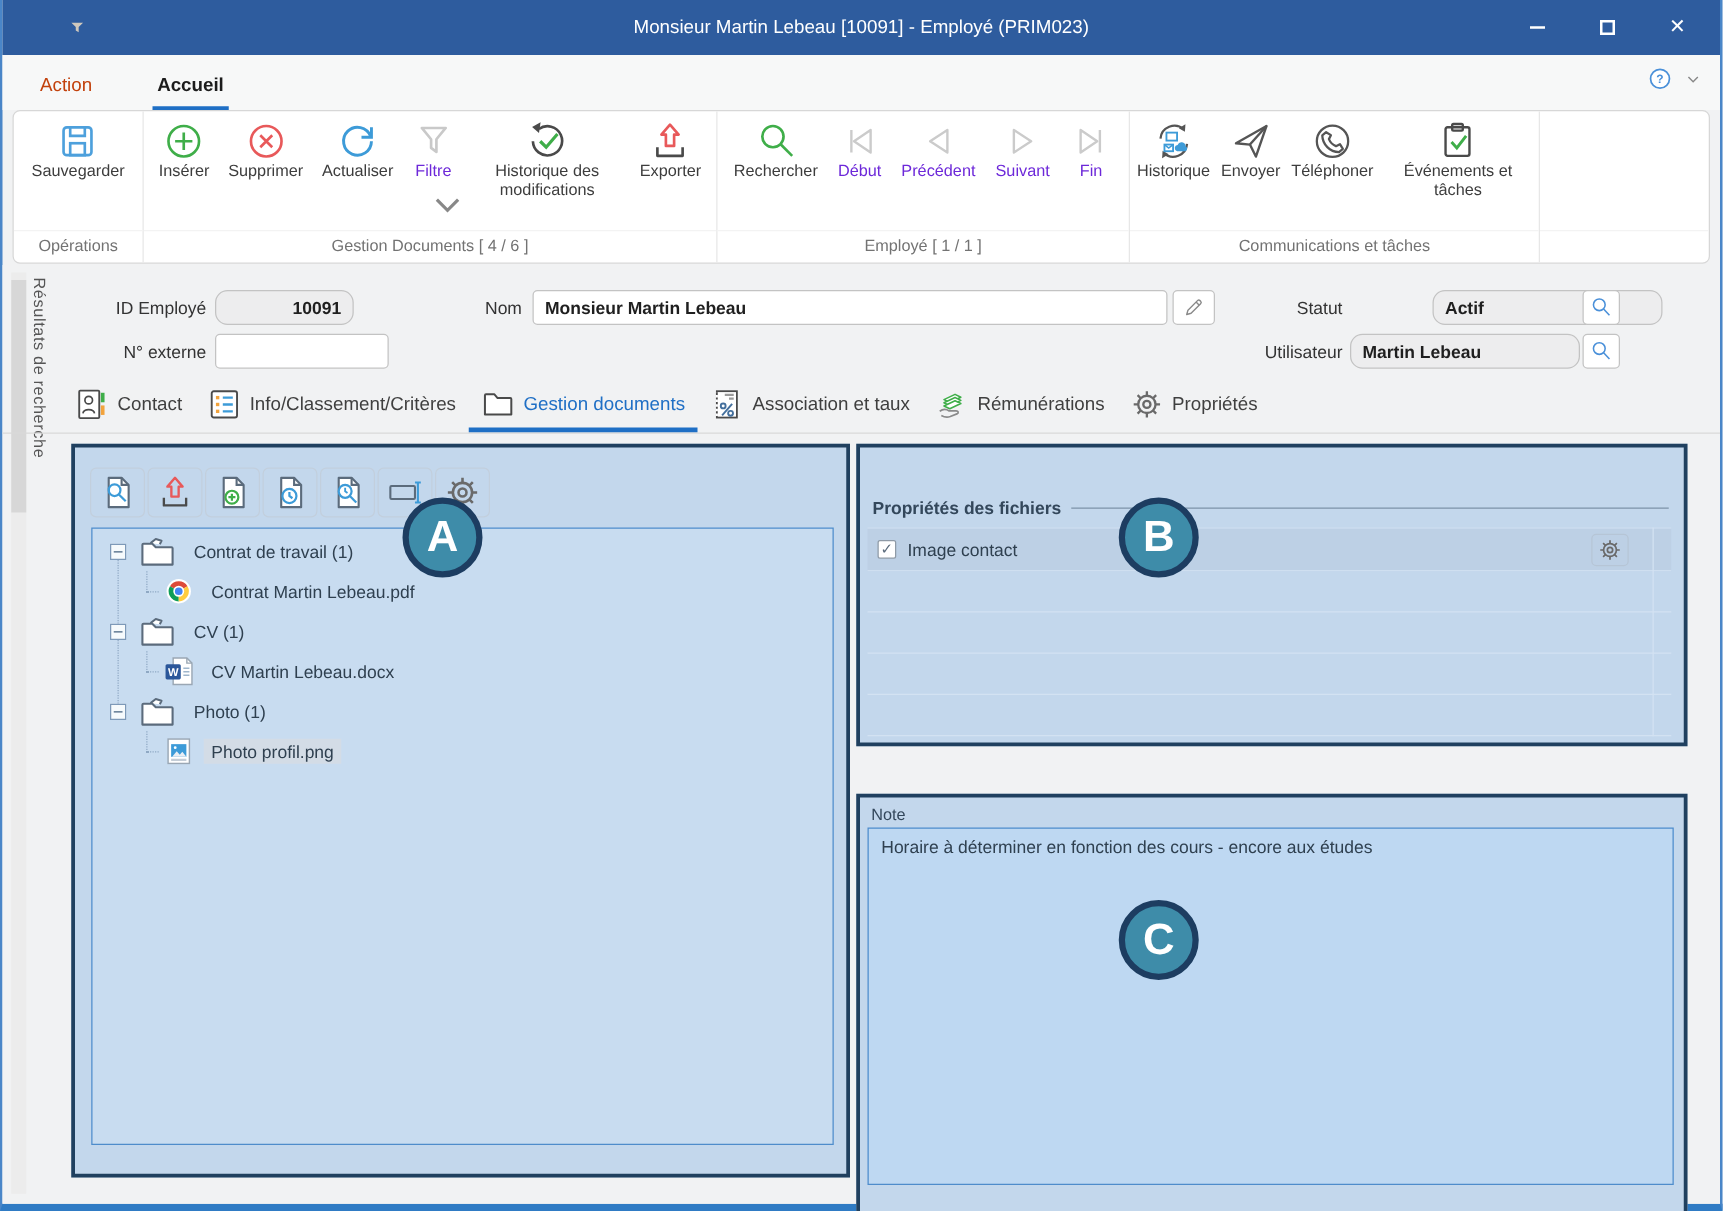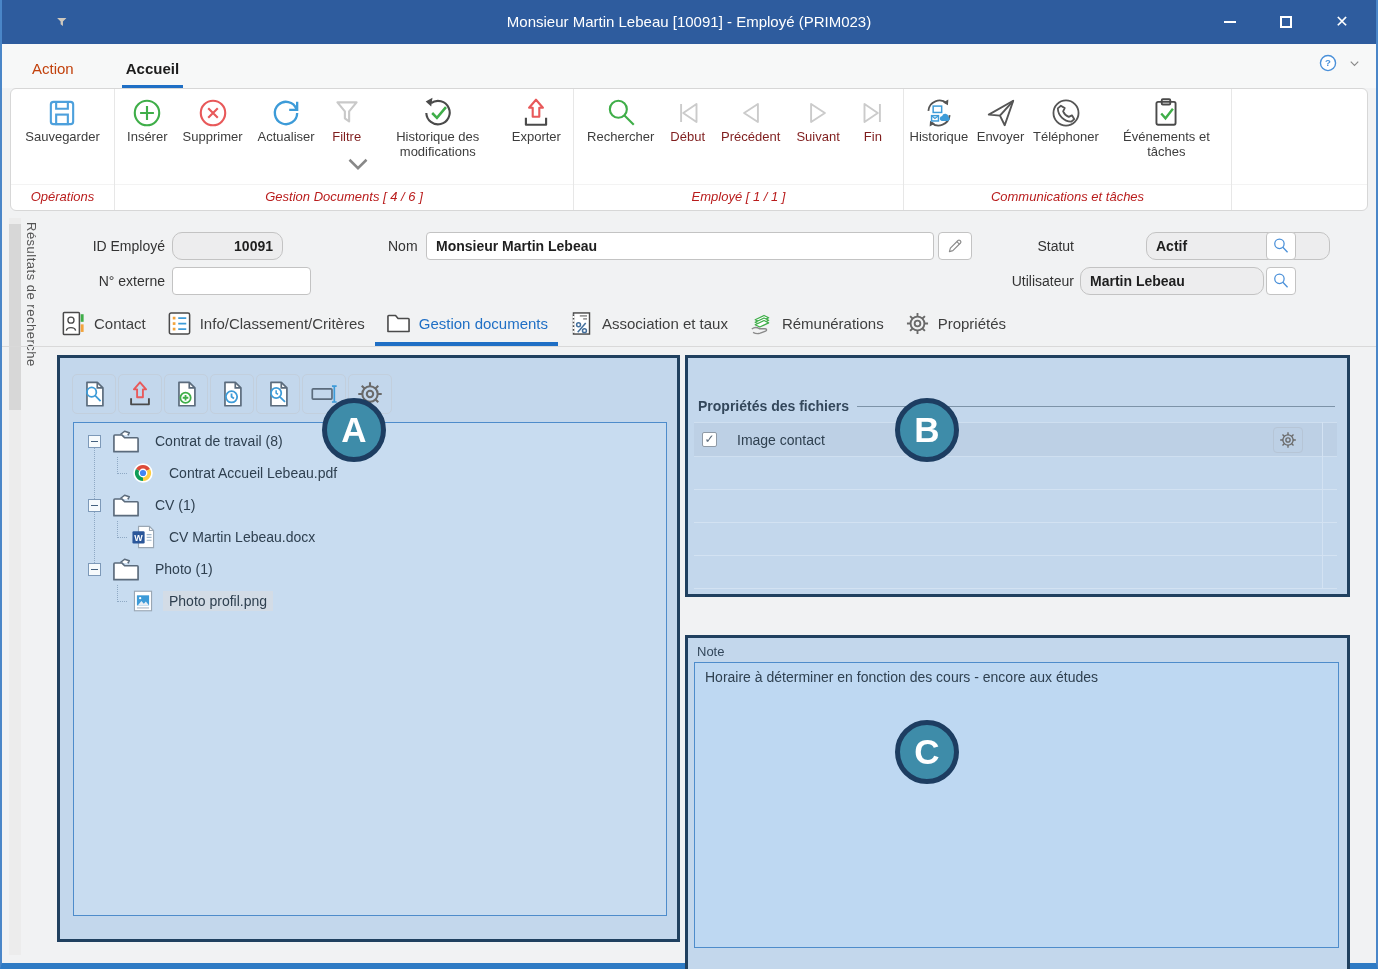--- a/index.html
+++ b/index.html
@@ -28,26 +28,26 @@
   .rtab-top.active { color:#1c1c1c; font-weight:bold; border-bottom-color:#1f6fc5; }
   #ribbon-help { position:absolute; right:14px; top:52px; display:flex; align-items:center; gap:8px; }
   #ribbon-help svg { display:block; }
 
   
   #ribbon-box { position:absolute; left:8px; right:8px; top:88px; height:123px; background:#fff;
     border:1px solid #d7d7d7; border-radius:6px; display:flex; overflow:hidden; }
   .rgroup { display:flex; flex-direction:column; border-right:1px solid #e7e7e7; }
   .rgroup:last-child { border-right:none; flex:1; }
   .rgroup-buttons { flex:1; display:flex; justify-content:space-evenly; align-items:flex-start; padding-top:7px; }
-  .rgroup-label { height:26px; line-height:24px; text-align:center; color:#b91c1c; font-size:13px;
-    border-top:1px solid #f3f3f3; white-space:nowrap; overflow:hidden;font-style:italic; }
+  .rgroup-label { height:26px; line-height:24px; text-align:center; color:#737373; font-size:13px;
+    border-top:1px solid #f3f3f3; white-space:nowrap; overflow:hidden; }
   .rbtn { display:flex; flex-direction:column; align-items:center; font-size:13px; color:#3d3d3d;
     line-height:1.15; text-align:center; padding:0 3px; }
   .rbtn svg { width:34px; height:34px; margin-bottom:4px; flex:none; }
-  .rbtn.disabled { color:#7f1d1d; }
+  .rbtn.disabled { color:#6d28d9; }
   .rbtn .lbl { white-space:nowrap; }
   .rbtn.wide .lbl { white-space:normal; max-width:118px; }
   .rbtn .drop { margin-top:2px; }
 
   
   #content { position:absolute; left:0; top:212px; right:0; bottom:0; background:#f1f2f3; }
 
   #scroll-track { position:absolute; left:7px; top:6px; width:12px; height:737px; background:#ececec; }
   #scroll-thumb { position:absolute; left:7px; top:12px; width:12px; height:186px; background:#d7d7d7; }
   #sidebar-label { position:absolute; left:22px; top:10px; writing-mode:vertical-rl;
@@ -103,21 +103,21 @@
 
   #pb-title { position:absolute; left:10px; right:12px; top:40px; display:flex; align-items:center; gap:8px;
     font-size:14px; font-weight:bold; color:#33475b; }
   #pb-title::after { content:""; flex:1; border-top:1px solid #7d93a8; }
   #pb-rows { position:absolute; left:6px; right:10px; top:64px; border-top:1px solid #cfdff0; }
   .pb-row { height:34px; background:#bdd0e5; border-bottom:1px solid #cfdff0;
     display:flex; align-items:center; padding:0 8px; }
   .pb-row-empty { height:33px; border-bottom:1px solid #d3e2f2; }
   .cb { width:15px; height:15px; background:#fff; border:1px solid #8f9aa6; border-radius:2px;
     font-size:12px; line-height:13px; text-align:center; color:#5b6b7c; flex:none; }
-  .pb-label { font-size:14px; color:#2f4050; margin-left:20px; }
+  .pb-label { font-size:14px; color:#2f4050; margin-left:9px; }
   .row-gear { width:30px; height:26px; border:1px solid #b6c5d6; border-radius:4px;
     display:flex; align-items:center; justify-content:center; margin-left:auto; margin-right:26px; }
   .row-gear svg { width:20px; height:20px; }
   #pb-vsep { position:absolute; right:24px; top:64px; height:167px; width:0; border-left:1px solid #d3e2f2; }
 
   #pc-label { position:absolute; left:9px; top:6px; font-size:13px; color:#33475b; }
   #note-area { position:absolute; left:6px; right:8px; top:24px; height:286px;
     border:1px solid #4e8ccb; background:#bed8f2; padding:6px 10px;
     font-size:14px; color:#2f4050; }
 
@@ -506,34 +506,34 @@
           </div>
         </div>
       <div id="tree" data-interactable="false">
         <div id="tree-rail" data-interactable="false"></div>
       <div class="trow folder" data-interactable="true">
             <span class="expander" data-interactable="true"></span>
             <span class="folder-ic" data-interactable="false"><svg viewBox="0 0 32 28" xmlns="http://www.w3.org/2000/svg" width="100%" height="100%">
                 <path d="M10 7l4.5-3.5 5 1.5-1.5 3" fill="#fff" stroke="#5b6b7c" stroke-width="1.7" stroke-linejoin="round"></path>
                 <path d="M3 25.5V8.5a1 1 0 0 1 1-1h7.5l3 3H28a1 1 0 0 1 1 1v14z" fill="#fff" stroke="#5b6b7c" stroke-width="1.8" stroke-linejoin="round"></path>
               </svg></span>
-            <span class="tlabel" data-interactable="false">Contrat de travail (8)</span>
+            <span class="tlabel" data-interactable="false">Contrat de travail (1)</span>
           </div>
           <div class="trow file" data-interactable="true">
             <span class="elbow" data-interactable="false"></span>
             <span class="file-ic" data-interactable="false"><svg viewBox="0 0 32 32" xmlns="http://www.w3.org/2000/svg" width="100%" height="100%">
                 <circle cx="16" cy="16" r="12" fill="#fff"></circle>
                 <g fill="none" stroke-width="7">
                   <path d="M10.4 12.8a6.5 6.5 0 0 1 11.2 0" stroke="#dd4b39"></path>
                   <path d="M10.4 12.8A6.5 6.5 0 0 0 16 22.5" stroke="#0f9d58"></path>
                   <path d="M16 22.5a6.5 6.5 0 0 0 5.6-9.7" stroke="#ffcd40"></path>
                 </g>
                 <circle cx="16" cy="16" r="4.6" fill="#4285f4" stroke="#fff" stroke-width="1.6"></circle>
               </svg></span>
-            <span class="tlabel" data-interactable="false">Contrat Accueil Lebeau.pdf</span>
+            <span class="tlabel" data-interactable="false">Contrat Martin Lebeau.pdf</span>
           </div>
           <div class="trow folder" data-interactable="true">
             <span class="expander" data-interactable="true"></span>
             <span class="folder-ic" data-interactable="false"><svg viewBox="0 0 32 28" xmlns="http://www.w3.org/2000/svg" width="100%" height="100%">
                 <path d="M10 7l4.5-3.5 5 1.5-1.5 3" fill="#fff" stroke="#5b6b7c" stroke-width="1.7" stroke-linejoin="round"></path>
                 <path d="M3 25.5V8.5a1 1 0 0 1 1-1h7.5l3 3H28a1 1 0 0 1 1 1v14z" fill="#fff" stroke="#5b6b7c" stroke-width="1.8" stroke-linejoin="round"></path>
               </svg></span>
             <span class="tlabel" data-interactable="false">CV (1)</span>
           </div>
           <div class="trow file" data-interactable="true">

